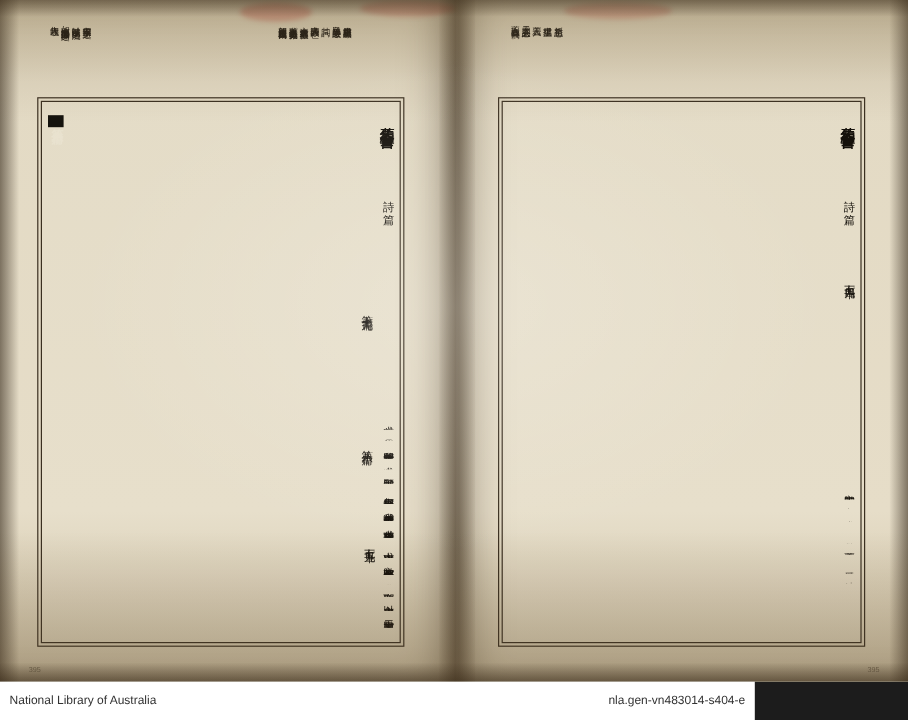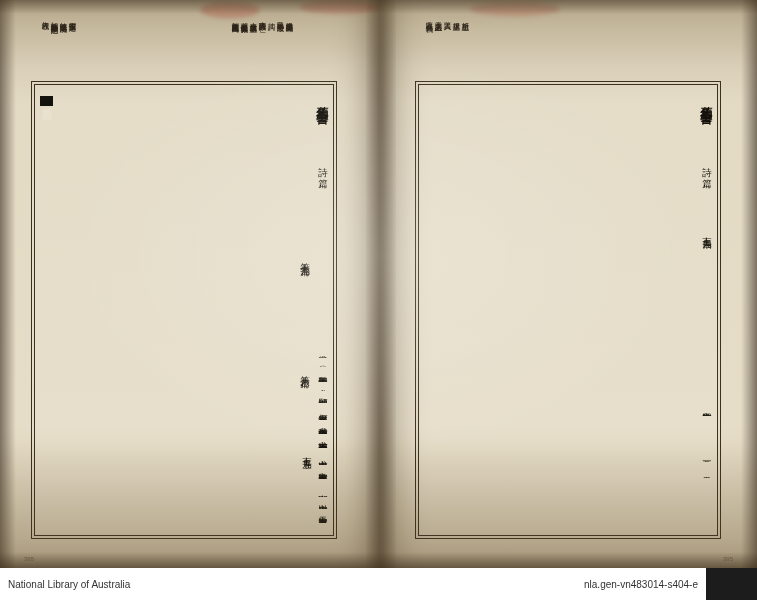--- a/index.html
+++ b/index.html
@@ -193,21 +193,21 @@
     letter-spacing: 1px;
     color: #17130d;
     z-index: 14;
     white-space: nowrap;
   }
   
   .footer {
     position: absolute;
     left: 0;
     top: 568px;
-    width: 706px;
+    width: 629px;
     height: 32px;
     background: #ffffff;
     color: #333333;
     font-size: 10px;
     font-family: "Liberation Sans", sans-serif;
     display: flex;
     align-items: center;
     justify-content: space-between;
     padding: 0 8px;
     box-sizing: border-box;

